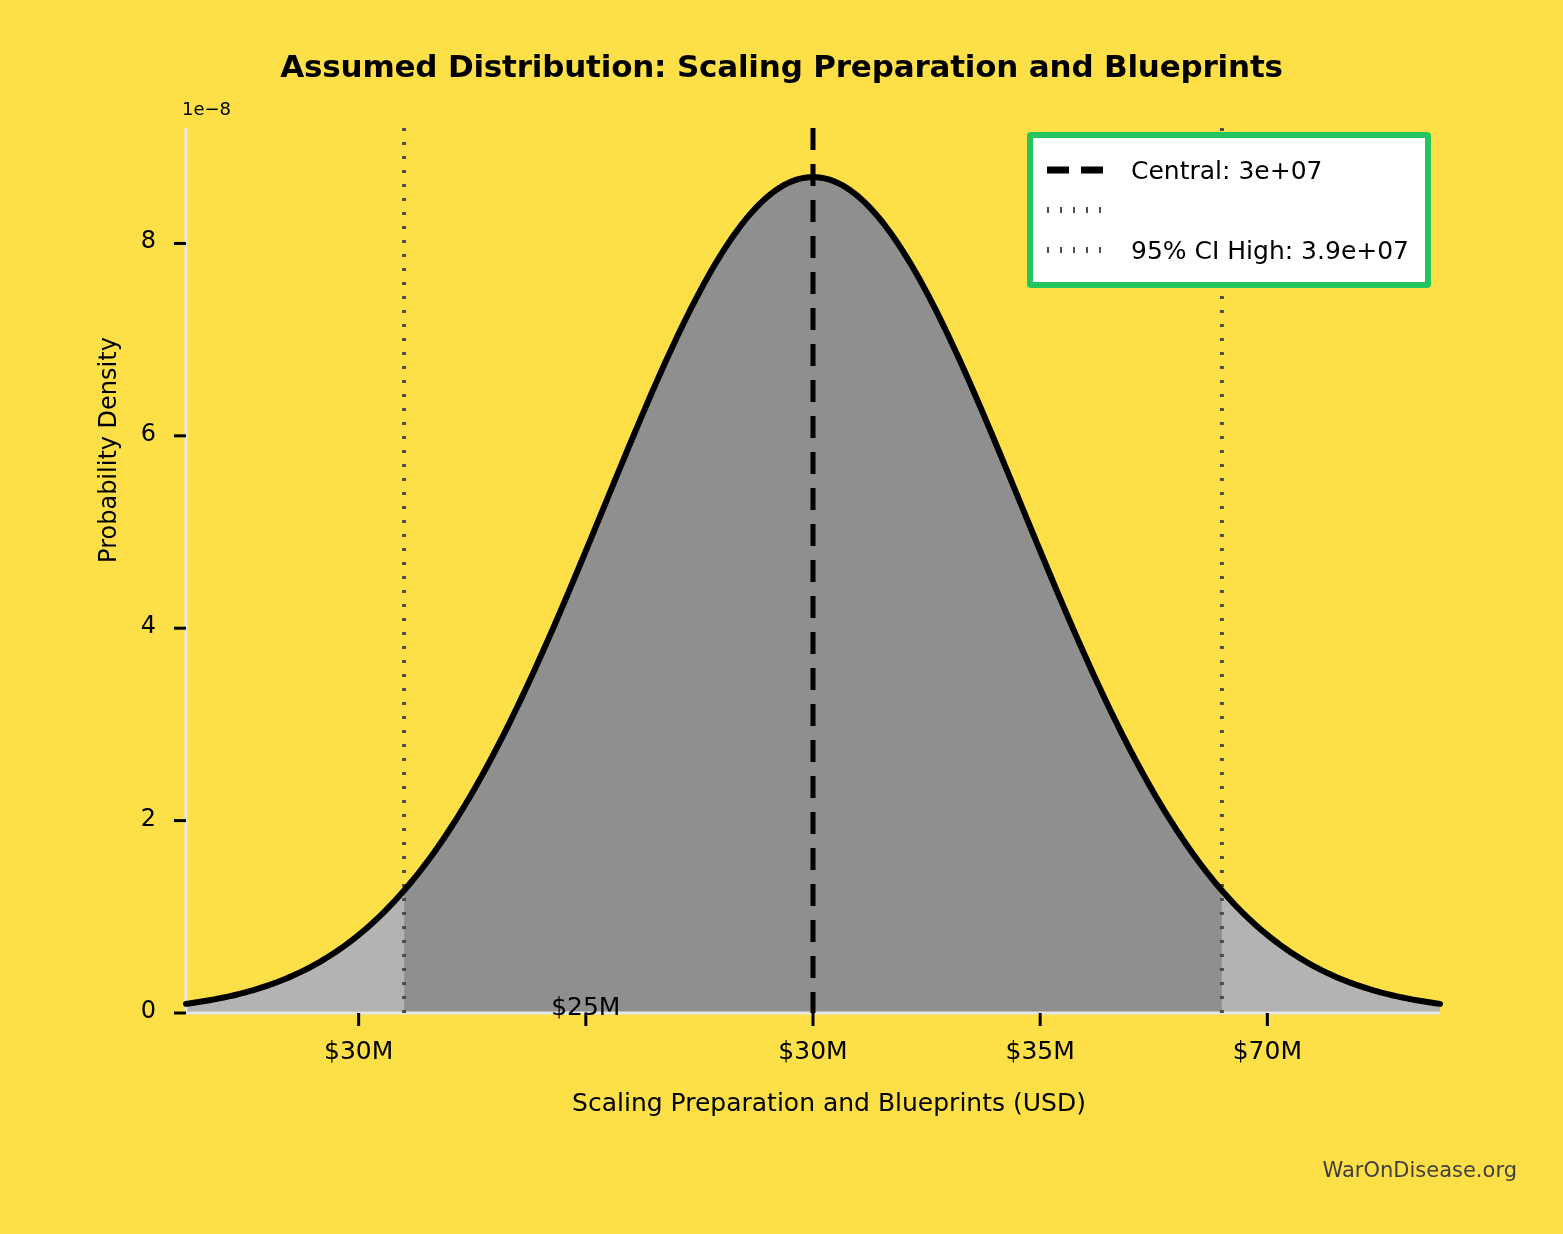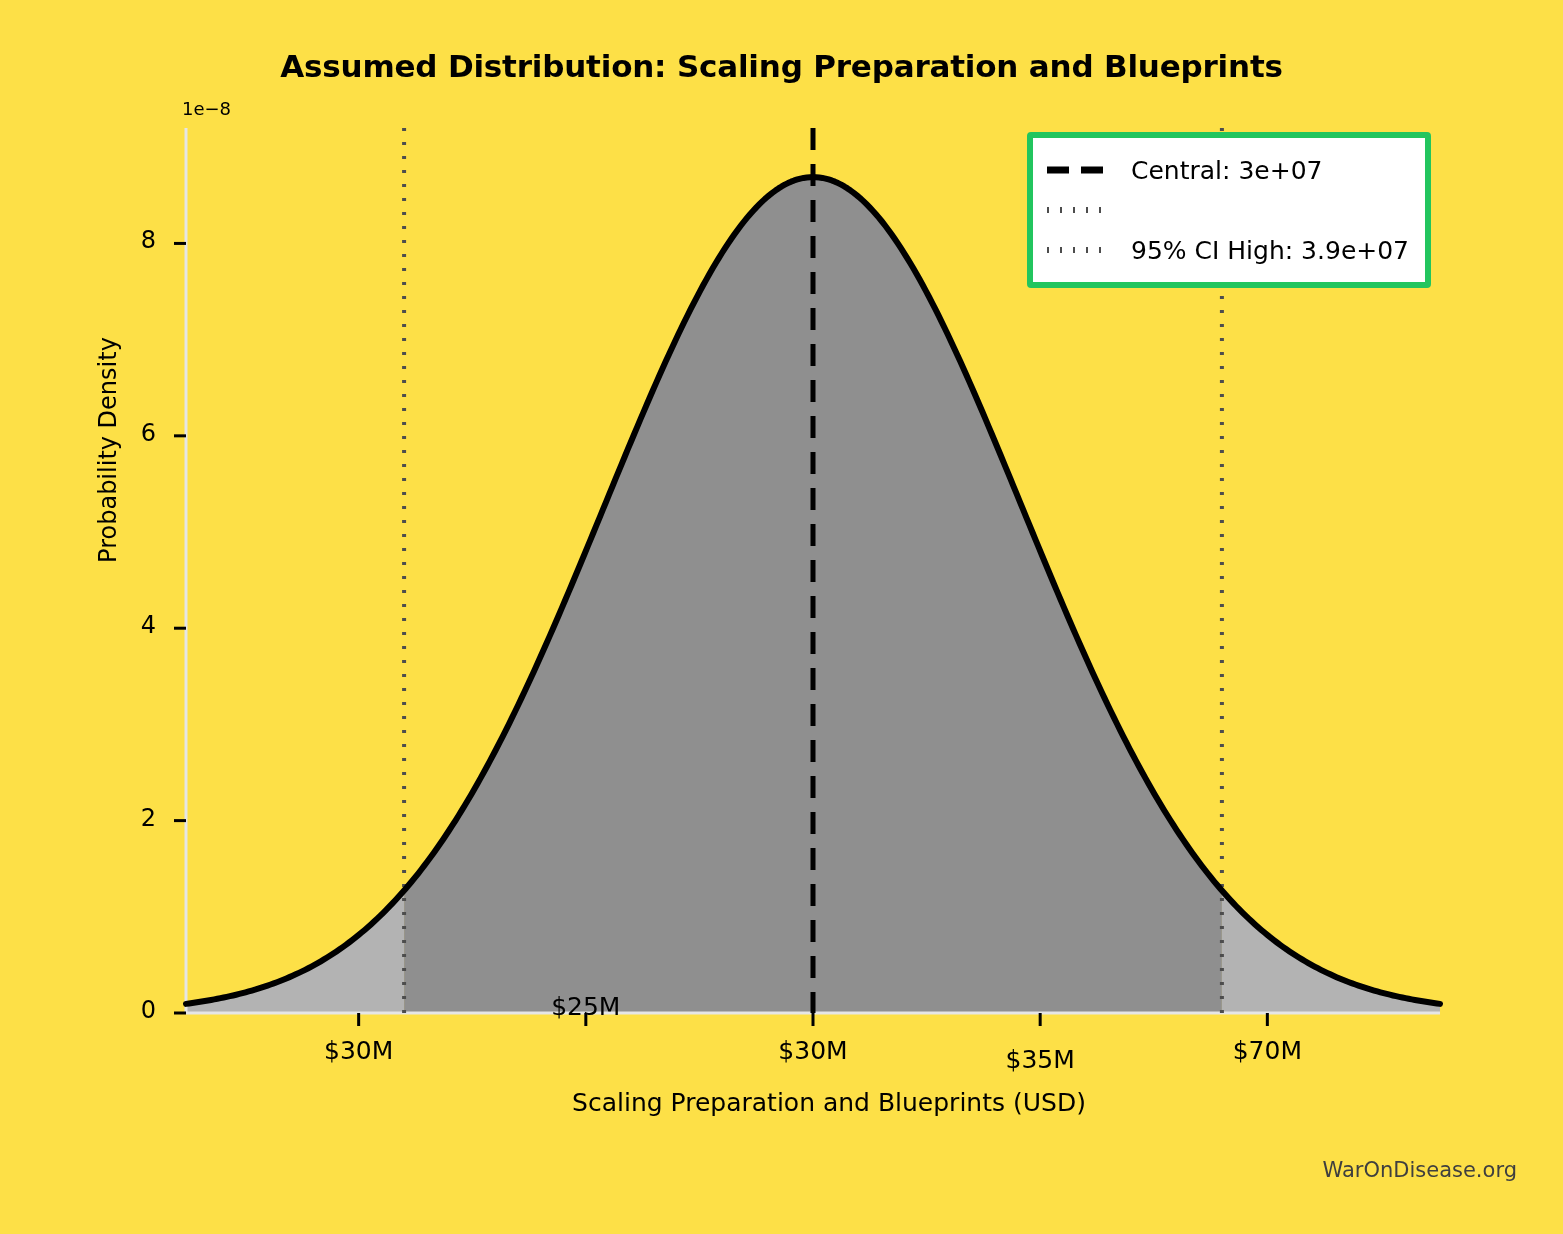--- a/index.html
+++ b/index.html
@@ -168,21 +168,21 @@
       <div class="ytick-label" style="left: 96px; top: 996px;">0</div>
       <div class="ytick-label" style="left: 96px; top: 803.609px;">2</div>
       <div class="ytick-label" style="left: 96px; top: 611.217px;">4</div>
       <div class="ytick-label" style="left: 96px; top: 418.826px;">6</div>
       <div class="ytick-label" style="left: 96px; top: 226.435px;">8</div>
     </div>
   <div id="xtick-labels">
       <div class="xtick-label" style="left: 278.652px; top: 1036px;">$30M</div>
       <div class="xtick-label" style="left: 505.826px; top: 992px;">$25M</div>
       <div class="xtick-label" style="left: 733px; top: 1036px;">$30M</div>
-      <div class="xtick-label" style="left: 960.174px; top: 1036px; margin-top: 9px;">$35M</div>
+      <div class="xtick-label" style="left: 960.174px; top: 1036px;">$35M</div>
       <div class="xtick-label" style="left: 1187.35px; top: 1036px;">$70M</div>
     </div>
 
   <div id="xlabel">Scaling Preparation and Blueprints (USD)</div>
 
   <div id="legend-box">
     <div class="legend-row">
       <span class="legend-sample">
         <svg width="66" height="20">
             <line x1="2" y1="10" x2="64" y2="10" stroke="#000000" stroke-width="7" stroke-dasharray="22 12"></line>

